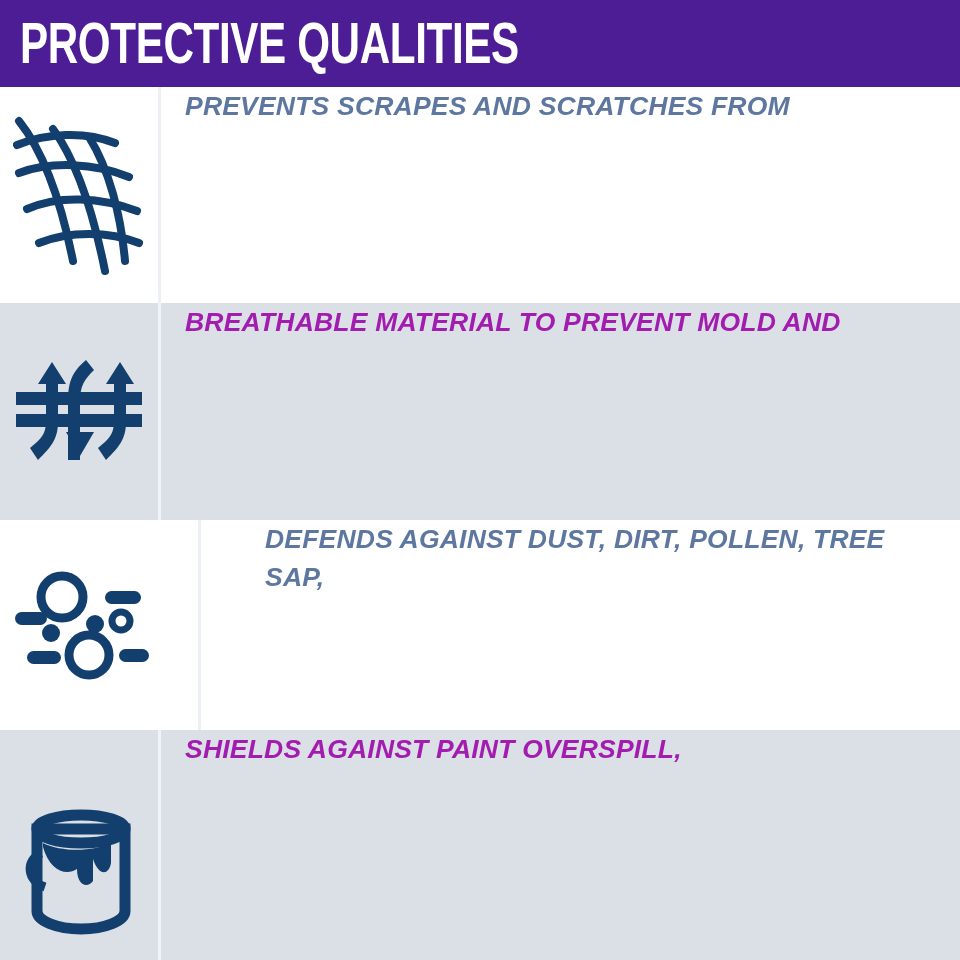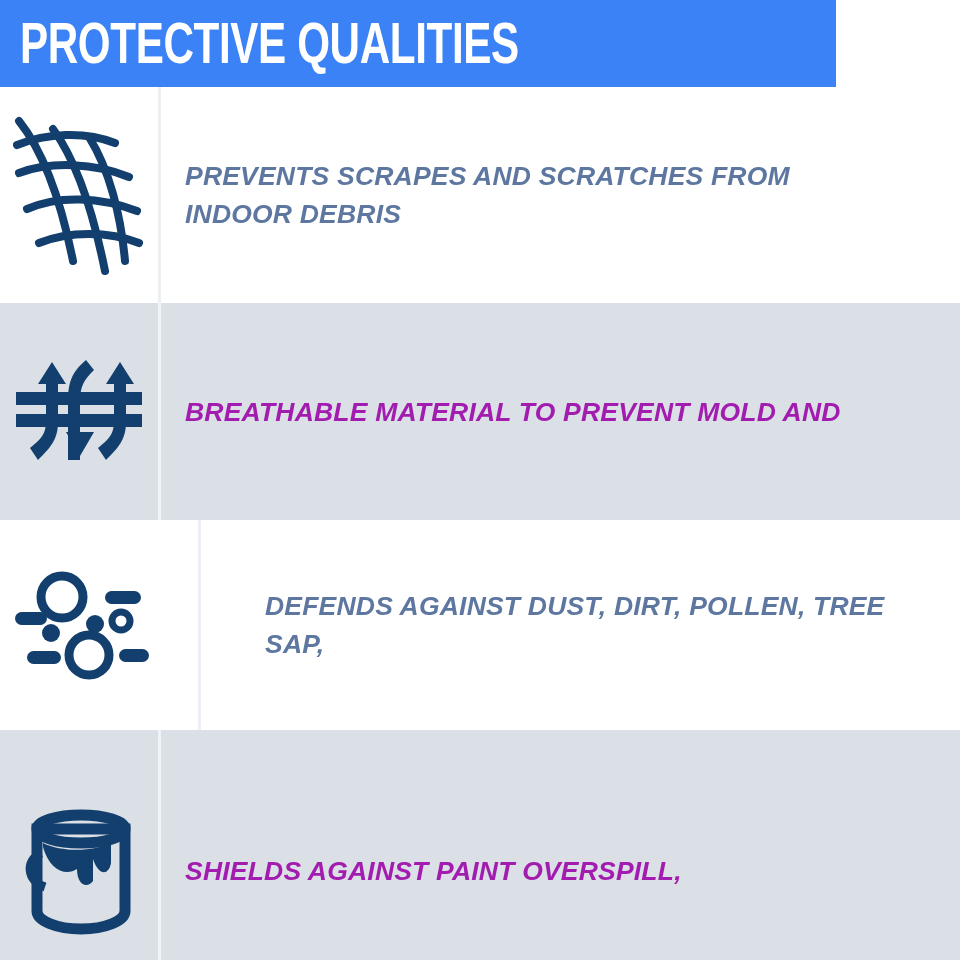--- a/index.html
+++ b/index.html
@@ -18,23 +18,23 @@
     width: 960px;
     height: 960px;
     box-sizing: border-box;
   }
 
   
   .header-bar {
     position: absolute;
     left: 0;
     top: 0;
-    width: 836px;
+    width: 960px;
     height: 87px;
-    background: #3b82f6;
+    background: #4c1d95;
     display: flex;
     align-items: center;
   }
   .header-title {
     color: #ffffff;
     font-family: "Liberation Sans Narrow", "Liberation Sans", sans-serif;
     font-weight: bold;
     font-size: 57px;
     line-height: 57px;
     letter-spacing: -0.5px;
@@ -50,21 +50,20 @@
     left: 0;
     top: 87px;
     width: 960px;
     height: 873px;
   }
   .row {
     position: relative;
     width: 960px;
     box-sizing: border-box;
     display: flex;
-    align-items: center;
   }
   .row-1 { height: 216px; background: #ffffff; }
   .row-2 { height: 217px; background: #dbdfe6; }
   .row-3 { height: 210px; background: #ffffff; gap: 40px; }
   .row-4 { height: 282px; background: #dbdfe6; }
 
   .icon-cell {
     width: 158px;
     min-width: 158px;
     height: 100%;
@@ -126,21 +125,20 @@
             <path d="M4 34 C 34 22, 72 20, 102 32"></path>
             <path d="M6 62 C 38 50, 82 52, 116 66"></path>
             <path d="M14 98 C 46 84, 88 86, 124 100"></path>
             <path d="M26 132 C 56 120, 96 120, 126 132"></path>
           </svg>
         </span>
       </div>
       <div class="divider"></div>
       <div class="text-cell">
         <p class="feature-text text-slate">PREVENTS SCRAPES AND SCRATCHES FROM</p>
-        <p class="feature-text text-slate">INDOOR DEBRIS</p>
       </div>
     </div>
 
     <div class="row row-2">
       <div class="icon-cell">
         <span>
           <svg class="icon-svg" width="130" height="112" viewBox="0 0 130 112" fill="#123f6d">
 
             <path d="M24 28 L38 6 L52 28 L44 28 L44 66 C44 84, 36 92, 24 104 L16 92 C28 82, 32 78, 32 64 L32 28 Z"></path>
 

